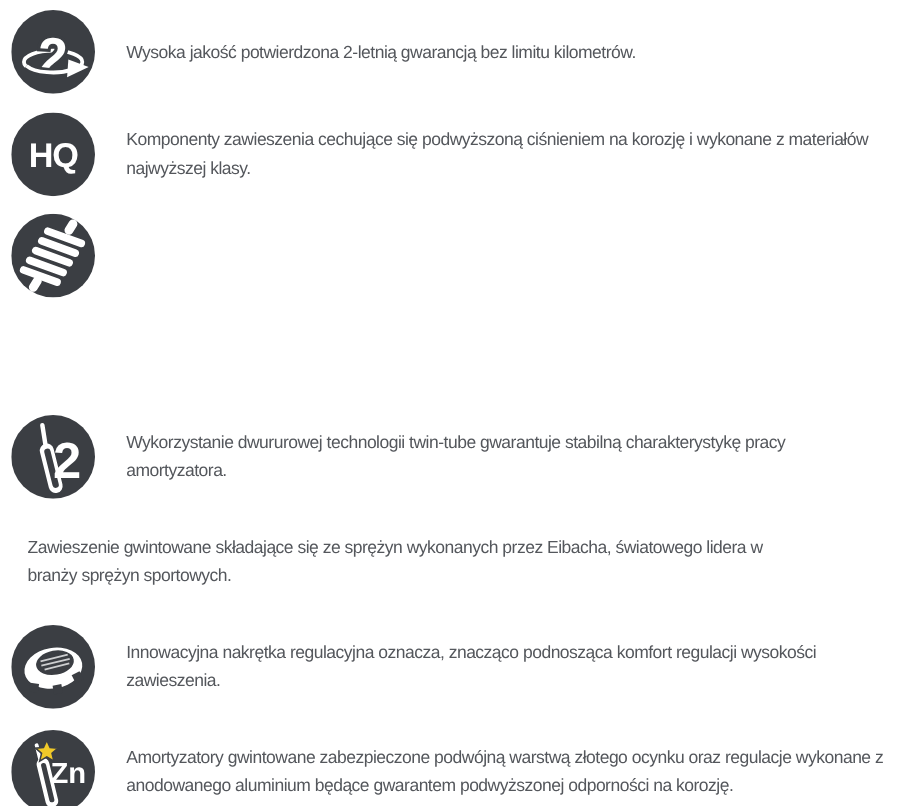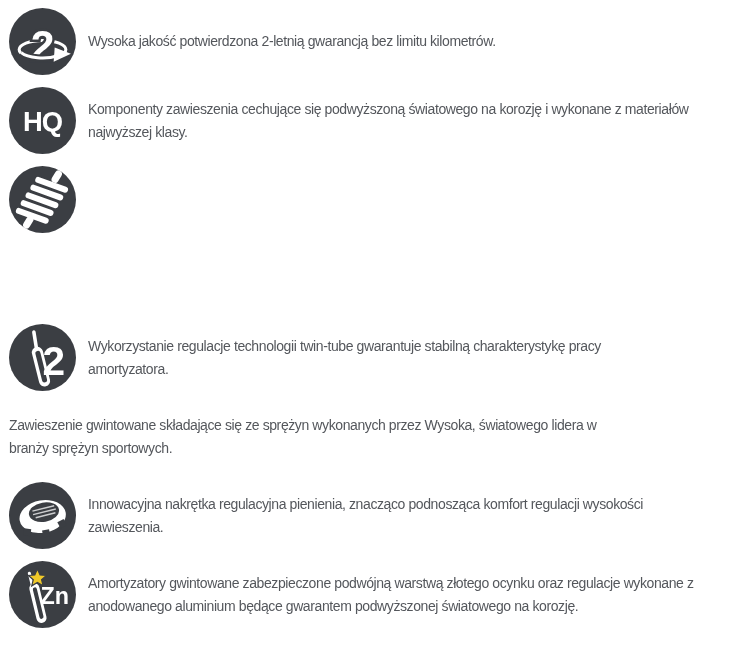--- a/index.html
+++ b/index.html
@@ -12,21 +12,21 @@
   html,body{margin:0;padding:0;background:var(--page-bg);}
   .wrap{
     width:732px;height:645px;box-sizing:border-box;
     background:var(--page-bg);
     padding:8px 0 0 9px;overflow:hidden;
   }
   .row{display:flex;align-items:center;min-height:67px;margin-bottom:12px;}
   .icon{width:67px;height:67px;flex:0 0 67px;margin-right:12px;}
   .icon svg{display:block;width:67px;height:67px;}
   .text{
-    margin:0;flex:1;padding-right:4px;
+    margin:13px;flex:1;padding-right:4px;
     color:var(--text-color);
     font:14px/23px "Liberation Sans", sans-serif;
     letter-spacing:-0.4px;
     white-space:pre-line;
   }
   .c-bg{fill:var(--icon-bg);}
   .fg{fill:var(--icon-fg);}
   .fg-stroke{stroke:var(--icon-fg);fill:none;}
   .bg-stroke{stroke:var(--icon-bg);fill:none;}
   .t{fill:var(--icon-fg);font-family:"Liberation Sans",sans-serif;font-weight:bold;}
@@ -52,21 +52,21 @@
     <p class="text">Wysoka jakość potwierdzona 2-letnią gwarancją bez limitu kilometrów.</p>
   </div>
 
   <div class="row">
     <span class="icon">
       <svg viewBox="0 0 66 66" aria-hidden="true">
         <circle class="c-bg" cx="33" cy="33" r="33"></circle>
         <text class="t" x="33" y="43" font-size="27" letter-spacing="-1" text-anchor="middle">HQ</text>
       </svg>
     </span>
-    <p class="text">Komponenty zawieszenia cechujące się podwyższoną światowego na korozję i wykonane z materiałów
+    <p class="text">Komponenty zawieszenia cechujące się podwyższoną ciśnieniem na korozję i wykonane z materiałów
 najwyższej klasy.</p>
   </div>
 
   <div class="row">
     <span class="icon">
       <svg viewBox="0 0 66 66" aria-hidden="true">
         <circle class="c-bg" cx="33" cy="33" r="33"></circle>
         <g transform="rotate(32 33 33)">
           <rect class="fg" x="29.5" y="0" width="7" height="13" rx="3.5"></rect>
           <rect class="fg" x="16" y="13" width="34" height="6" rx="3" transform="rotate(-12 33 16)"></rect>
@@ -86,57 +86,57 @@
   <div class="row">
     <span class="icon">
       <svg viewBox="0 0 66 66" aria-hidden="true">
         <circle class="c-bg" cx="33" cy="33" r="33"></circle>
         <line class="fg-stroke" x1="24.5" y1="8" x2="28" y2="30" stroke-width="3.5" stroke-linecap="round"></line>
         <line class="fg-stroke" x1="28" y1="28" x2="35" y2="56" stroke-width="11" stroke-linecap="round"></line>
         <line class="bg-stroke" x1="28.5" y1="29" x2="35" y2="55" stroke-width="5" stroke-linecap="round"></line>
         <text class="t" x="44" y="50" font-size="40" text-anchor="middle">2</text>
       </svg>
     </span>
-    <p class="text">Wykorzystanie regulacje technologii twin-tube gwarantuje stabilną charakterystykę pracy
+    <p class="text">Wykorzystanie dwururowej technologii twin-tube gwarantuje stabilną charakterystykę pracy
 amortyzatora.</p>
   </div>
 
   <div class="row">
-    <p class="text">Zawieszenie gwintowane składające się ze sprężyn wykonanych przez Wysoka, światowego lidera w
+    <p class="text">Zawieszenie gwintowane składające się ze sprężyn wykonanych przez Eibacha, światowego lidera w
 branży sprężyn sportowych.</p>
   </div>
 
   <div class="row">
     <span class="icon">
       <svg viewBox="0 0 66 66" aria-hidden="true">
         <circle class="c-bg" cx="33" cy="33" r="33"></circle>
         <g transform="rotate(-10 33 33)">
           <ellipse class="fg" cx="33" cy="34" rx="23" ry="16"></ellipse>
           <rect class="c-bg" x="12" y="43" width="7" height="7" transform="rotate(18 15 46)"></rect>
           <rect class="c-bg" x="30" y="47.5" width="7" height="7"></rect>
           <rect class="c-bg" x="47" y="41" width="7" height="7" transform="rotate(-18 50 44)"></rect>
           <ellipse class="c-bg" cx="35" cy="30" rx="15" ry="9.5"></ellipse>
           <line class="fg-stroke" x1="24" y1="27" x2="46" y2="25.5" stroke-width="1.4" opacity="0.75"></line>
           <line class="fg-stroke" x1="24" y1="30.5" x2="47" y2="29" stroke-width="1.4" opacity="0.75"></line>
           <line class="fg-stroke" x1="26" y1="34" x2="46" y2="32.5" stroke-width="1.4" opacity="0.75"></line>
         </g>
       </svg>
     </span>
-    <p class="text">Innowacyjna nakrętka regulacyjna pienienia, znacząco podnosząca komfort regulacji wysokości
+    <p class="text">Innowacyjna nakrętka regulacyjna oznacza, znacząco podnosząca komfort regulacji wysokości
 zawieszenia.</p>
   </div>
 
   <div class="row">
     <span class="icon">
       <svg viewBox="0 0 66 66" aria-hidden="true">
         <circle class="c-bg" cx="33" cy="33" r="33"></circle>
         <line class="fg-stroke" x1="20" y1="12" x2="24" y2="28" stroke-width="3" stroke-linecap="round"></line>
         <line class="fg-stroke" x1="25" y1="27" x2="32" y2="56" stroke-width="10" stroke-linecap="round"></line>
         <line class="bg-stroke" x1="25.5" y1="28" x2="32" y2="55" stroke-width="4" stroke-linecap="round"></line>
         <polygon class="star" points="28,8 30.6,13.8 36.9,14.3 32.1,18.4 33.6,24.5 28,21.2 22.4,24.5 23.9,18.4 19.1,14.3 25.4,13.8"></polygon>
         <text class="t" x="45" y="42" font-size="23" text-anchor="middle">Zn</text>
       </svg>
     </span>
     <p class="text">Amortyzatory gwintowane zabezpieczone podwójną warstwą złotego ocynku oraz regulacje wykonane z
-anodowanego aluminium będące gwarantem podwyższonej światowego na korozję.</p>
+anodowanego aluminium będące gwarantem podwyższonej odporności na korozję.</p>
   </div>
 
 </div>
 
 </body></html>

